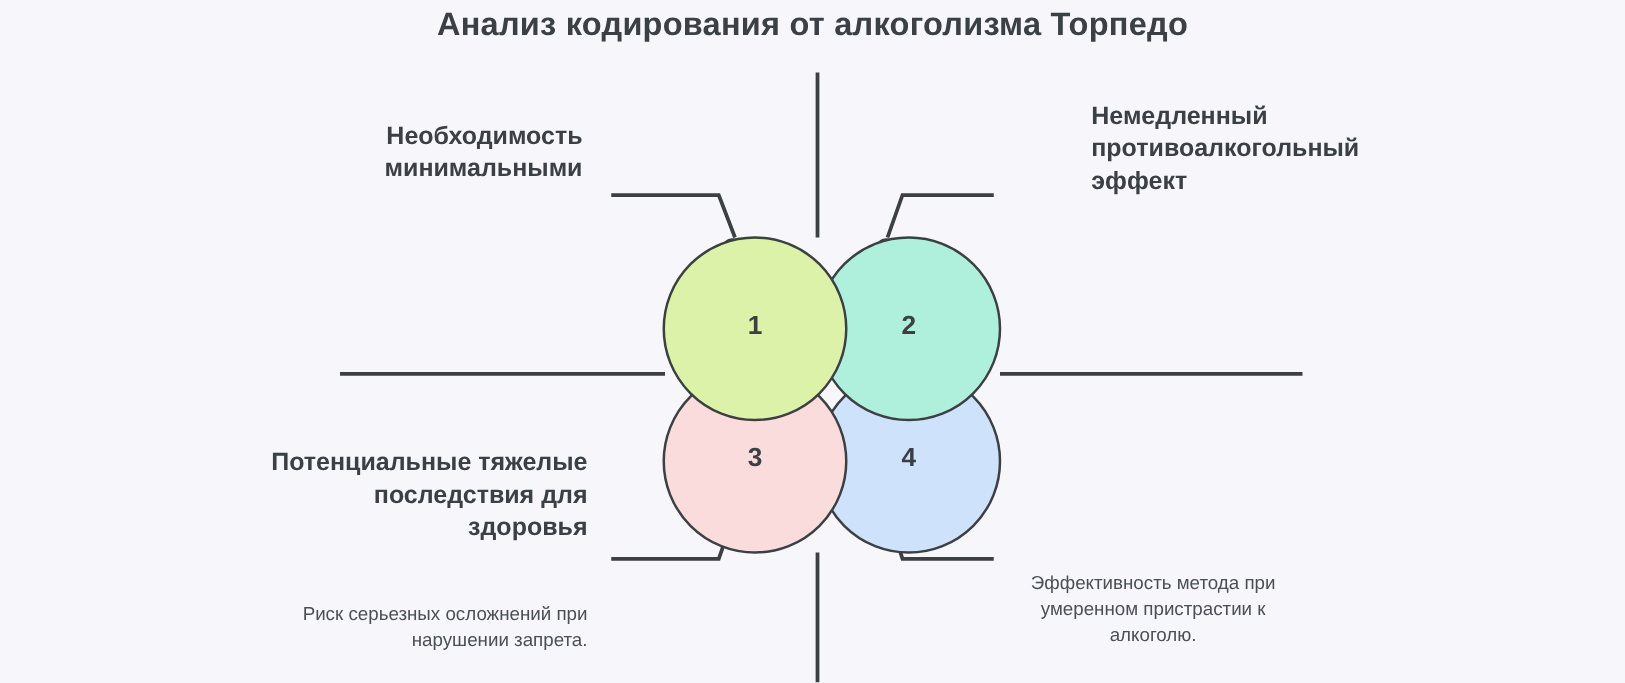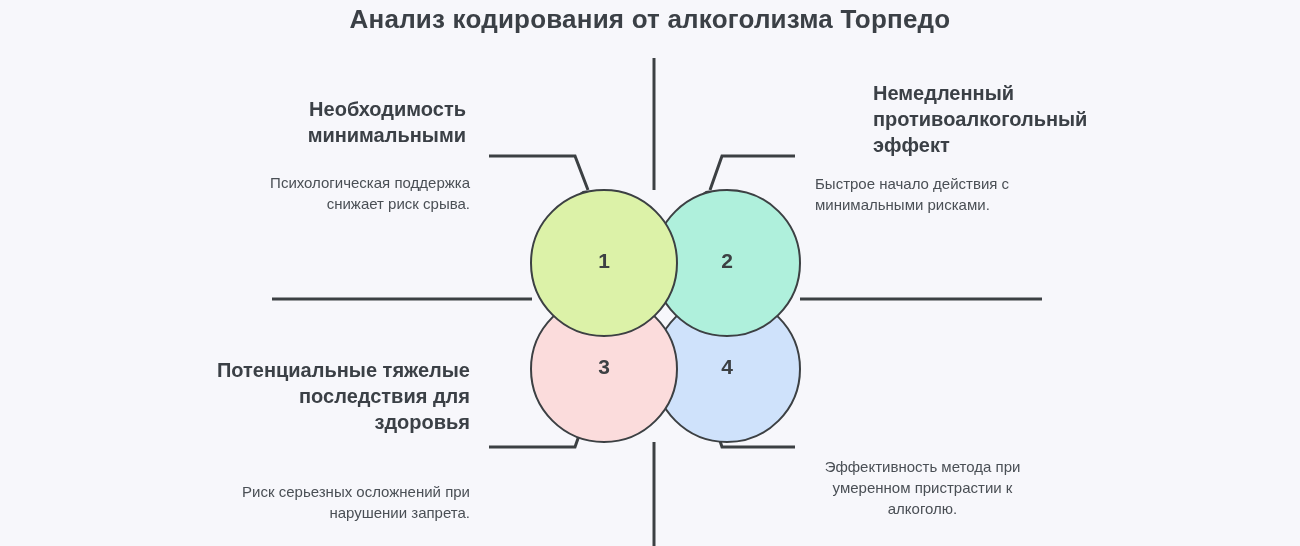--- a/index.html
+++ b/index.html
@@ -119,23 +119,21 @@
     <span>2</span>
   </div>
   <div class="circle" id="c3">
     <span>3</span>
   </div>
   <div class="circle" id="c4">
     <span>4</span>
   </div>
 
   <div class="head right" id="h1">Необходимость минимальными</div>
-  <div class="body right" id="b1">Психологическая поддержка снижает риск срыва.</div>
 
   <div class="head left" id="h2">Немедленный противоалкогольный эффект</div>
-  <div class="body left" id="b2">Быстрое начало действия с минимальными рисками.</div>
 
   <div class="head right" id="h3">Потенциальные тяжелые последствия для здоровья</div>
   <div class="body right" id="b3">Риск серьезных осложнений при нарушении запрета.</div>
 
   <div class="body left" id="b4">Эффективность метода при умеренном пристрастии к алкоголю.</div>
 
 </div>
 
 </body></html>

